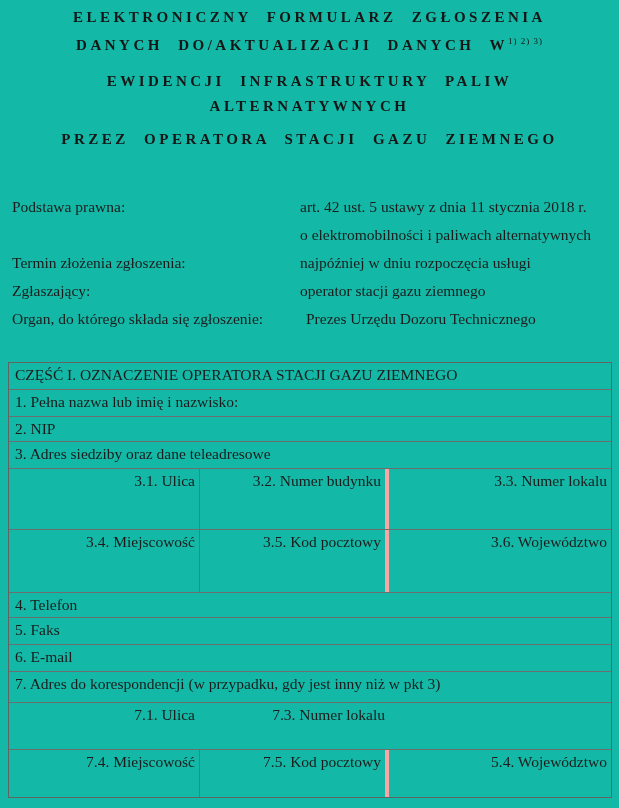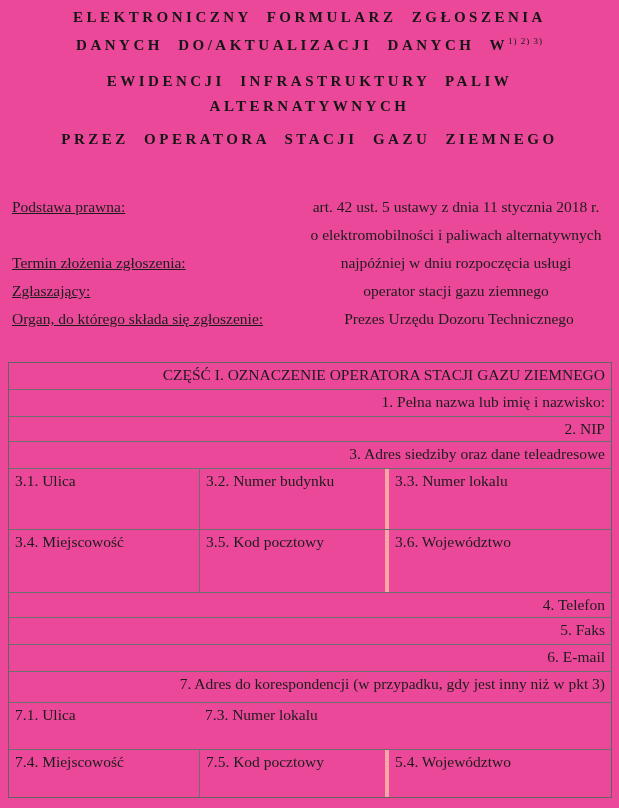--- a/index.html
+++ b/index.html
@@ -4,21 +4,21 @@
 <style>
   html, body {
     margin: 0;
     padding: 0;
     background: #ffffff;
   }
   .page {
     position: relative;
     width: 619px;
     height: 808px;
-    background: #ec4899;
+    background: #14b8a6;
     color: #1c1c1c;
     font-family: "Liberation Serif", "DejaVu Serif", serif;
     overflow: hidden;
   }
 
   
   .title-block {
     position: absolute;
     top: 3px;
     left: 0;
@@ -50,54 +50,55 @@
     left: 12px;
     width: 600px;
     font-size: 15.5px;
     line-height: 28px;
   }
   .info-row {
     display: grid;
     grid-template-columns: 288px 1fr;
     align-items: start;
   }
-  .info-label { white-space: nowrap; text-decoration: underline; }
-  .info-value { white-space: nowrap; text-align: center; }
+  .info-label { white-space: nowrap; }
+  .info-value { white-space: nowrap; }
   .info-value .indent { padding-left: 6px; }
 
   
   .form-table {
     position: absolute;
     left: 8px;
     top: 362px;
     width: 604px;
     height: 436px;
     box-sizing: border-box;
     border: 1px solid #636363;
     font-size: 15.5px;
   }
   .t-row {
     box-sizing: border-box;
     border-bottom: 1px solid #6e6e6e;
     overflow: hidden;
   }
   .t-row.last { border-bottom: none; }
-  .t-full { padding: 3px 6px 12px 6px; text-align: right; }
+  .t-full { padding: 3px 6px 12px 6px; }
   .h-hdr { height: 27px; }
   .h-27  { height: 27px; }
   .h-25  { height: 25px; }
   .h-31  { height: 31px; }
   .h-g1  { height: 61px; }
   .h-g2  { height: 63px; }
   .h-g3  { height: 47px; }
   .h-g4  { height: 47px; }
   .t-grid {
     display: grid;
     grid-template-columns: 190px 190px 1fr;
     padding: 0;
+    text-align: right;
   }
   .t-cell {
     box-sizing: border-box;
     padding: 3px 4px 0 6px;
     height: 100%;
   }
   .t-cell.mid { border-left: 1px solid #6e6e6e; border-right: 4px solid #fca5a5; }
   .t-grid .t-cell { min-height: 100%; }
 </style>
 </head>

